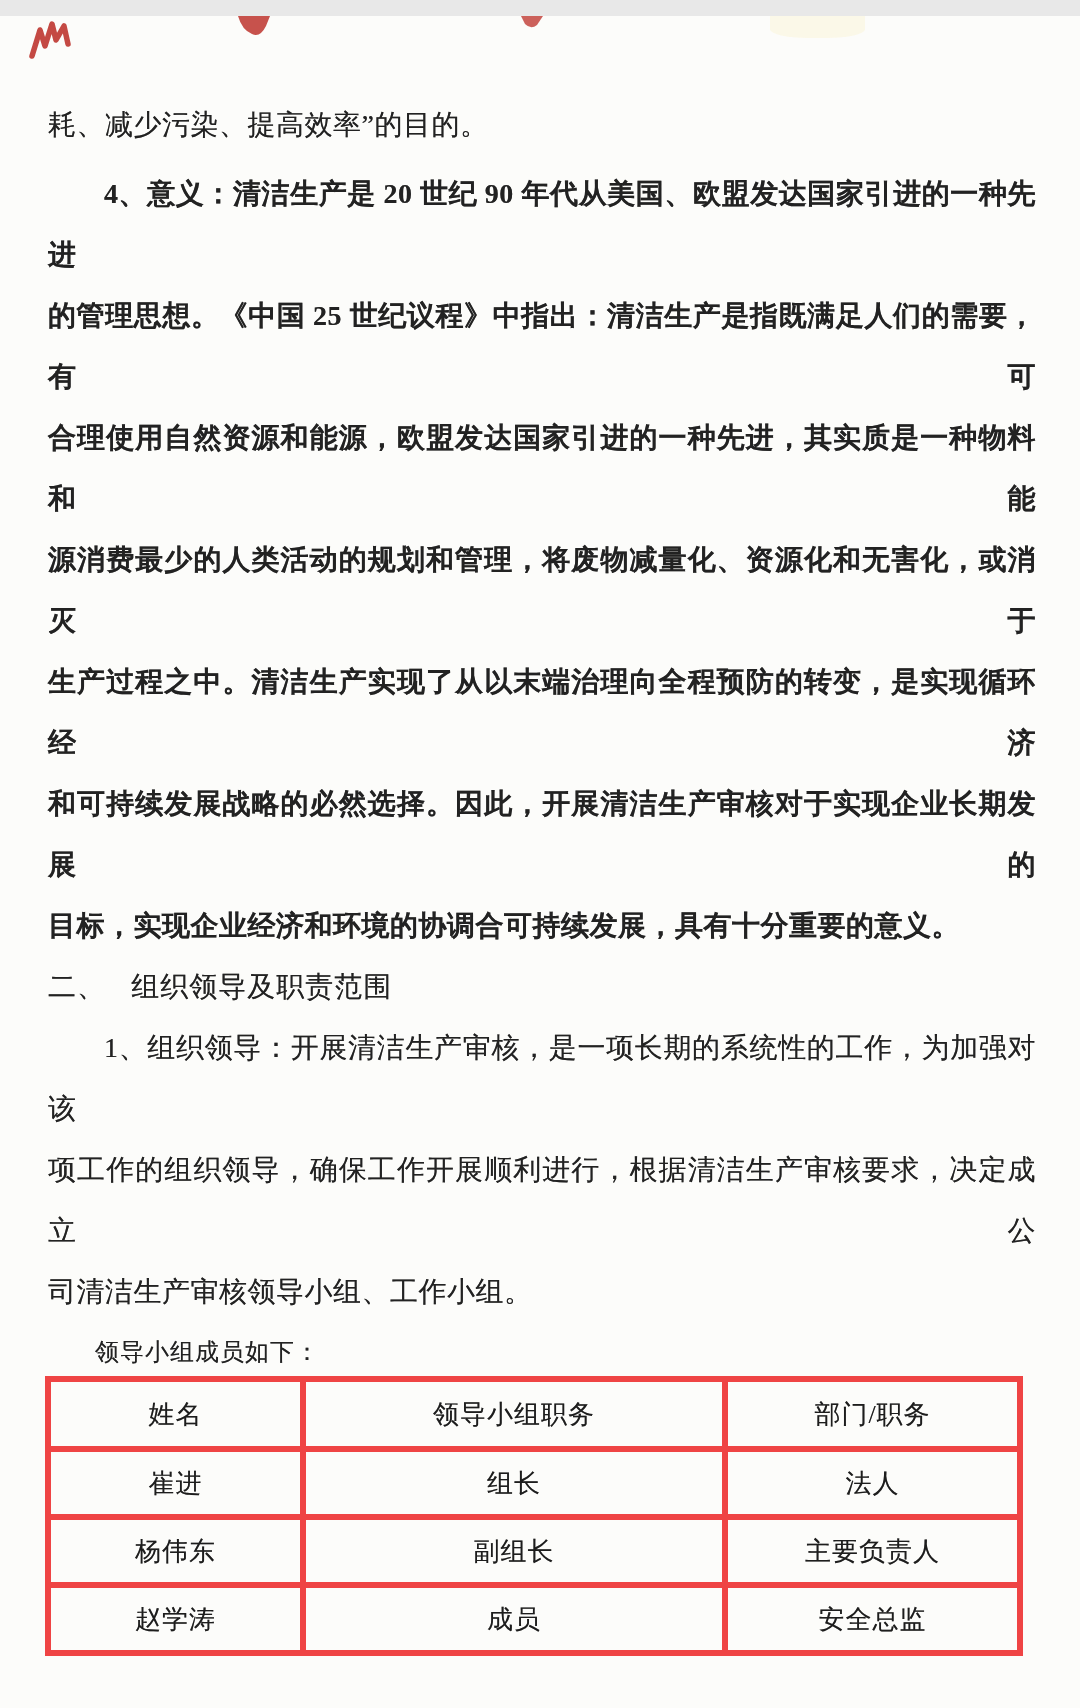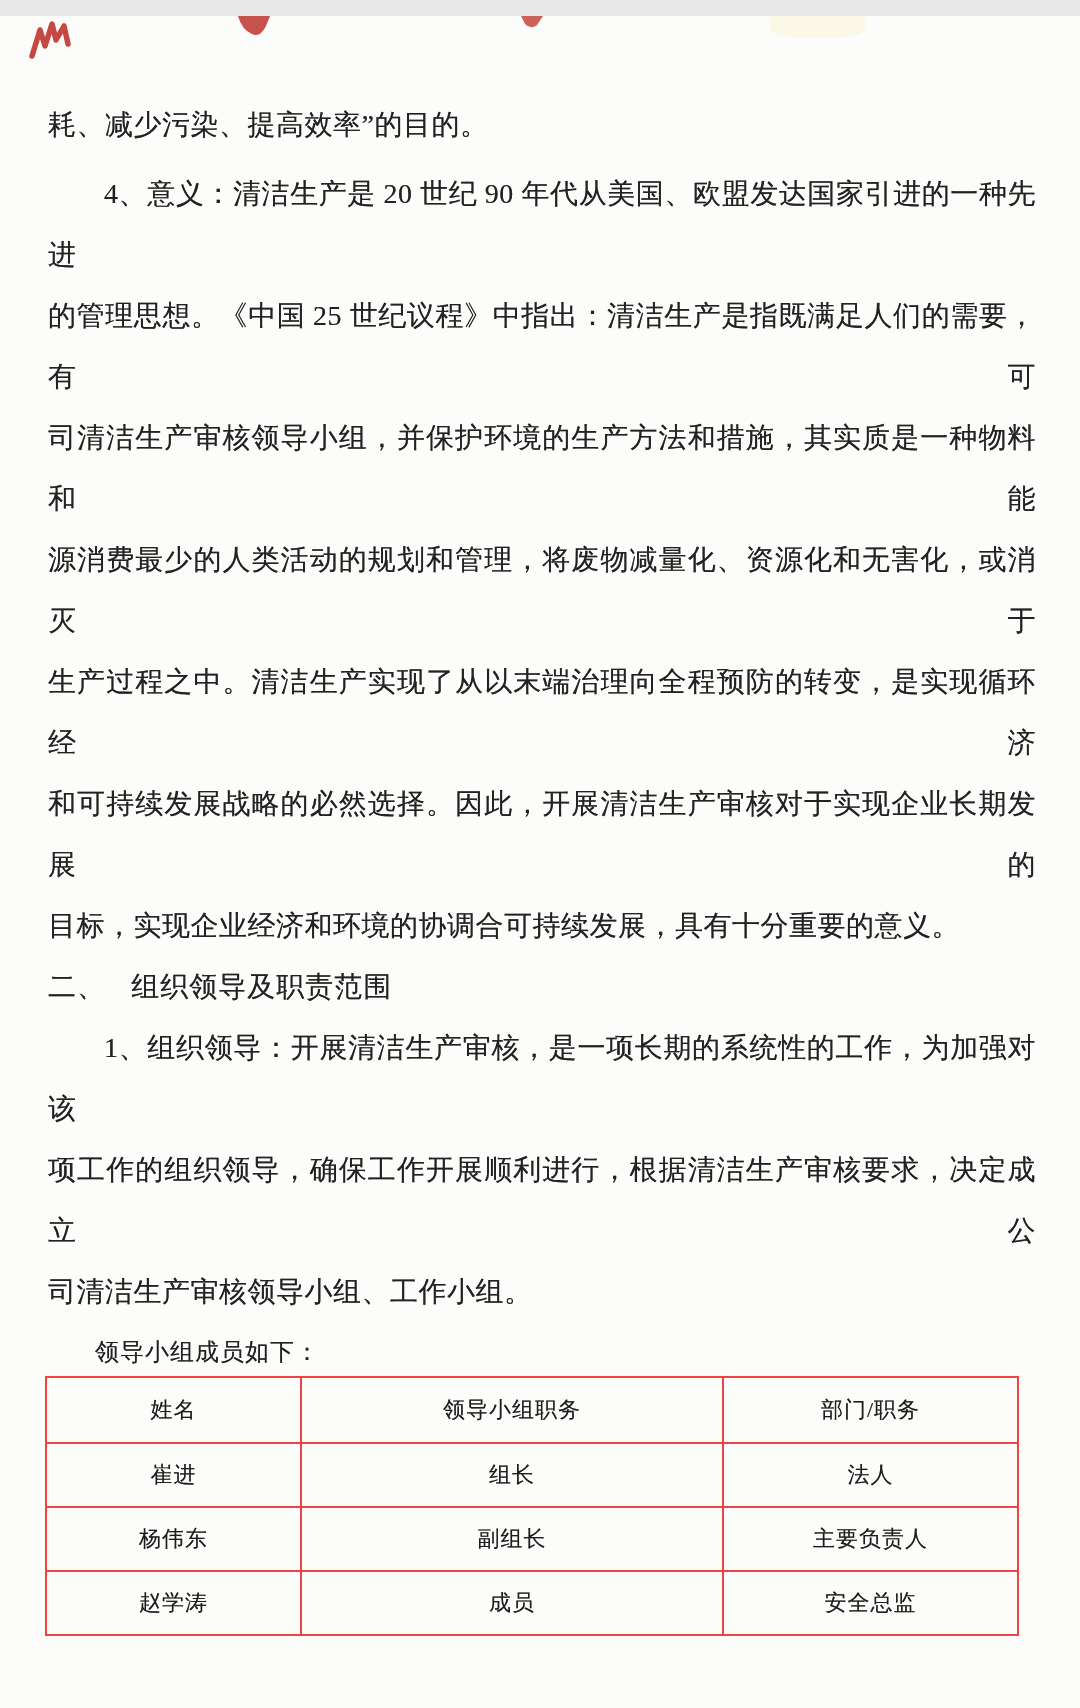--- a/index.html
+++ b/index.html
@@ -24,43 +24,43 @@
     line-height: 61px;
     letter-spacing: 0.5px;
     color: #222;
     text-shadow: 0 0 0.6px rgba(20,20,20,0.55);
     white-space: normal;
   }
   .just { text-align: justify; text-align-last: justify; }
   .lastline { text-align: left; text-align-last: left; }
   .indent2 { text-indent: 2em; }
   .tail { margin-top: 78px; }
-  .para { margin-top: 8px; }
+  .para { margin-top: 8px; font-weight: bold; }
   .heading { margin-top: 0; letter-spacing: 1px; text-align: center; }
   .hspace { display:inline-block; width: 0.9em; }
   .tbl-intro {
     font-size: 24px;
     line-height: 48px;
     padding-left: 47px;
     letter-spacing: 1px;
     color: #222;
     text-shadow: 0 0 0.6px rgba(20,20,20,0.55);
   }
   .intro1 { margin-top: 6px; }
   table.doc {
     border-collapse: collapse;
     table-layout: fixed;
     width: 972px;
     margin-left: -3px;
   }
   table.doc td {
-    border: 2px solid #ef4444;
+    border: 6px solid #ef4444;
     text-align: center;
     vertical-align: middle;
-    font-size: 22px;
+    font-size: 26px;
     letter-spacing: 1px;
     color: #1d1d1d;
     text-shadow: 0 0 0.6px rgba(20,20,20,0.5);
     padding: 0;
   }
   table.t1 { margin-top: 0px; }
   table.t1 td { height: 62px; }
   table.t1 tr.hdr td { height: 64px; }
   table.t1 col.c1 { width: 255px; }
   table.t1 col.c2 { width: 422px; }
@@ -90,21 +90,21 @@
   </svg>
   <div class="smudge"></div>
 
   <div class="content">
 
     <div class="bodyline tail lastline">耗、减少污染、提高效率”的目的。</div>
 
     <div class="para">
       <div class="bodyline just indent2">4、意义：清洁生产是 20 世纪 90 年代从美国、欧盟发达国家引进的一种先进</div>
       <div class="bodyline just">的管理思想。《中国 25 世纪议程》中指出：清洁生产是指既满足人们的需要，有可</div>
-      <div class="bodyline just">司清洁生产审核领导小组，并保护环境的生产方法和措施，其实质是一种物料和能</div>
+      <div class="bodyline just">合理使用自然资源和能源，欧盟发达国家引进的一种先进，其实质是一种物料和能</div>
       <div class="bodyline just">源消费最少的人类活动的规划和管理，将废物减量化、资源化和无害化，或消灭于</div>
       <div class="bodyline just">生产过程之中。清洁生产实现了从以末端治理向全程预防的转变，是实现循环经济</div>
       <div class="bodyline just">和可持续发展战略的必然选择。因此，开展清洁生产审核对于实现企业长期发展的</div>
       <div class="bodyline lastline">目标，实现企业经济和环境的协调合可持续发展，具有十分重要的意义。</div>
     </div>
 
     <div class="bodyline heading lastline">
       <span>二、</span><span class="hspace"></span><span>组织领导及职责范围</span>
     </div>
 

